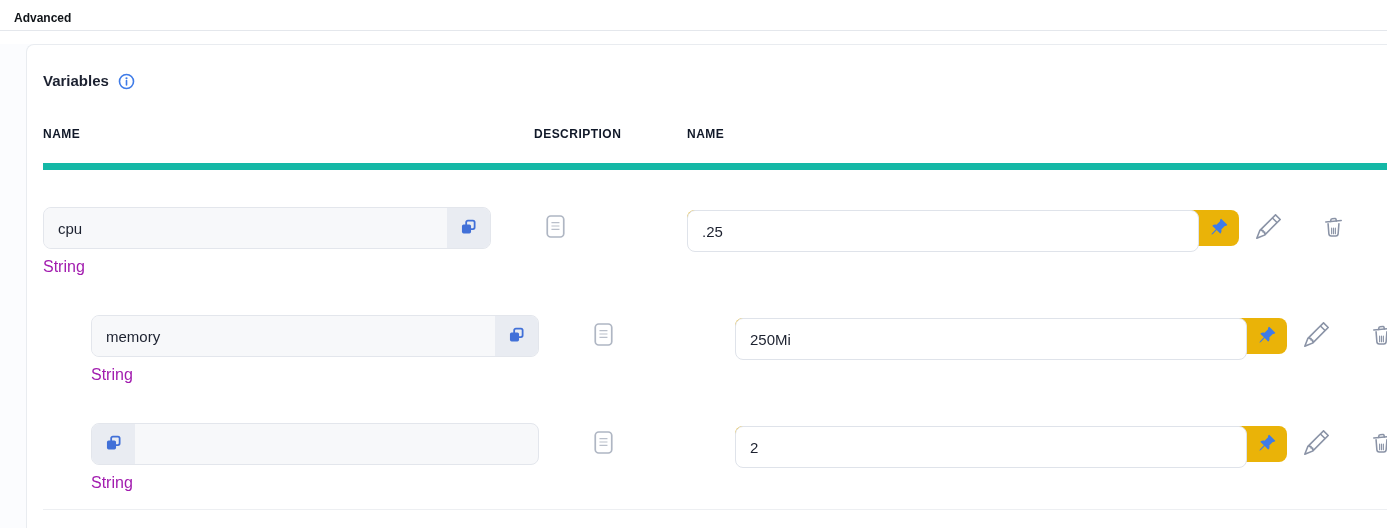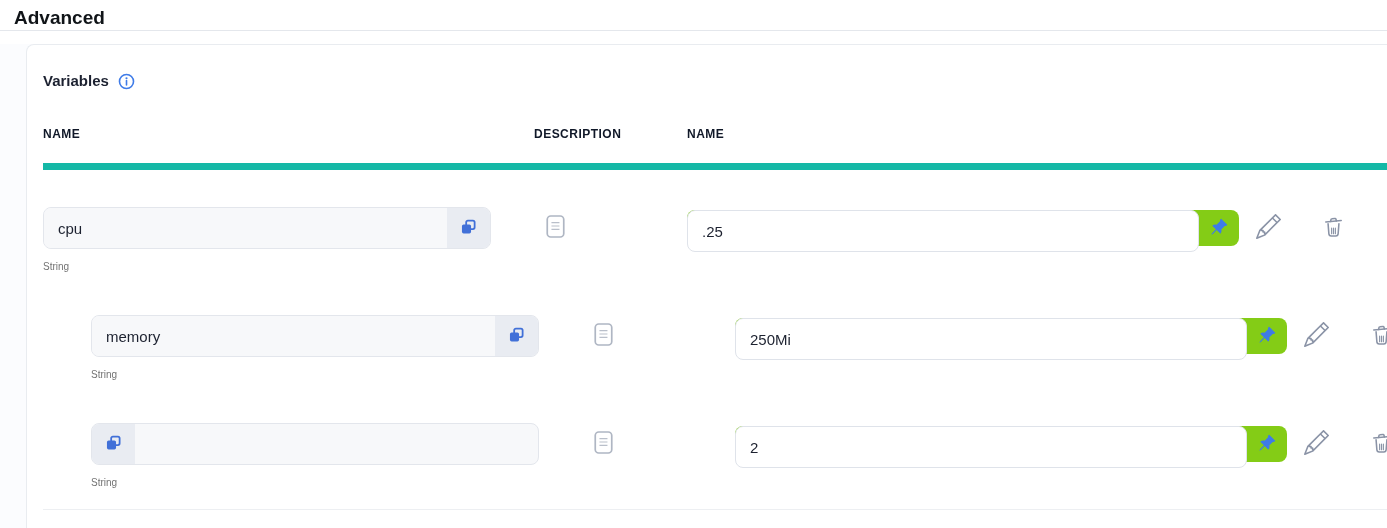--- a/index.html
+++ b/index.html
@@ -11,21 +11,21 @@
     color: #15181e;
   }
   
   .page-header {
     height: 31px;
     padding: 8px 14px 0 14px;
     border-bottom: 1px solid #e4e7ec;
     background: #ffffff;
   }
   .page-title {
-    font-size: 19px;
+    font-size: 12px;
     font-weight: 700;
     color: #101418;
     line-height: 20px;
   }
   .page-body { background: #fbfcfe; height: 497px; }
   
   .card {
     margin-left: 26px;
     margin-top: 13px;
     height: 484px;
@@ -92,40 +92,40 @@
     width: 43px;
     border: none;
     background: #e9ecf2;
     display: flex;
     align-items: center;
     justify-content: center;
     cursor: pointer;
   }
   .type-label {
     margin-top: 9px;
-    font-size: 10px;
-    color: #737373;
+    font-size: 16px;
+    color: #a21caf;
     line-height: 17px;
   }
   .desc-cell {
     height: 42px;
     display: flex;
     align-items: center;
     padding-left: 12px;
   }
   .desc-btn { background: none; border: none; padding: 0; display: inline-flex; cursor: pointer; }
   .value-cell {
     display: flex;
     align-items: center;
     height: 42px;
   }
   .value-group {
     width: 552px;
     height: 36px;
-    background: #84cc16;
+    background: #eab308;
     border-radius: 8px;
     display: flex;
   }
   .value-input {
     width: 512px;
     height: 42px;
     border: 1px solid #dfe3ea;
     border-radius: 8px;
     background: #ffffff;
     outline: none;

